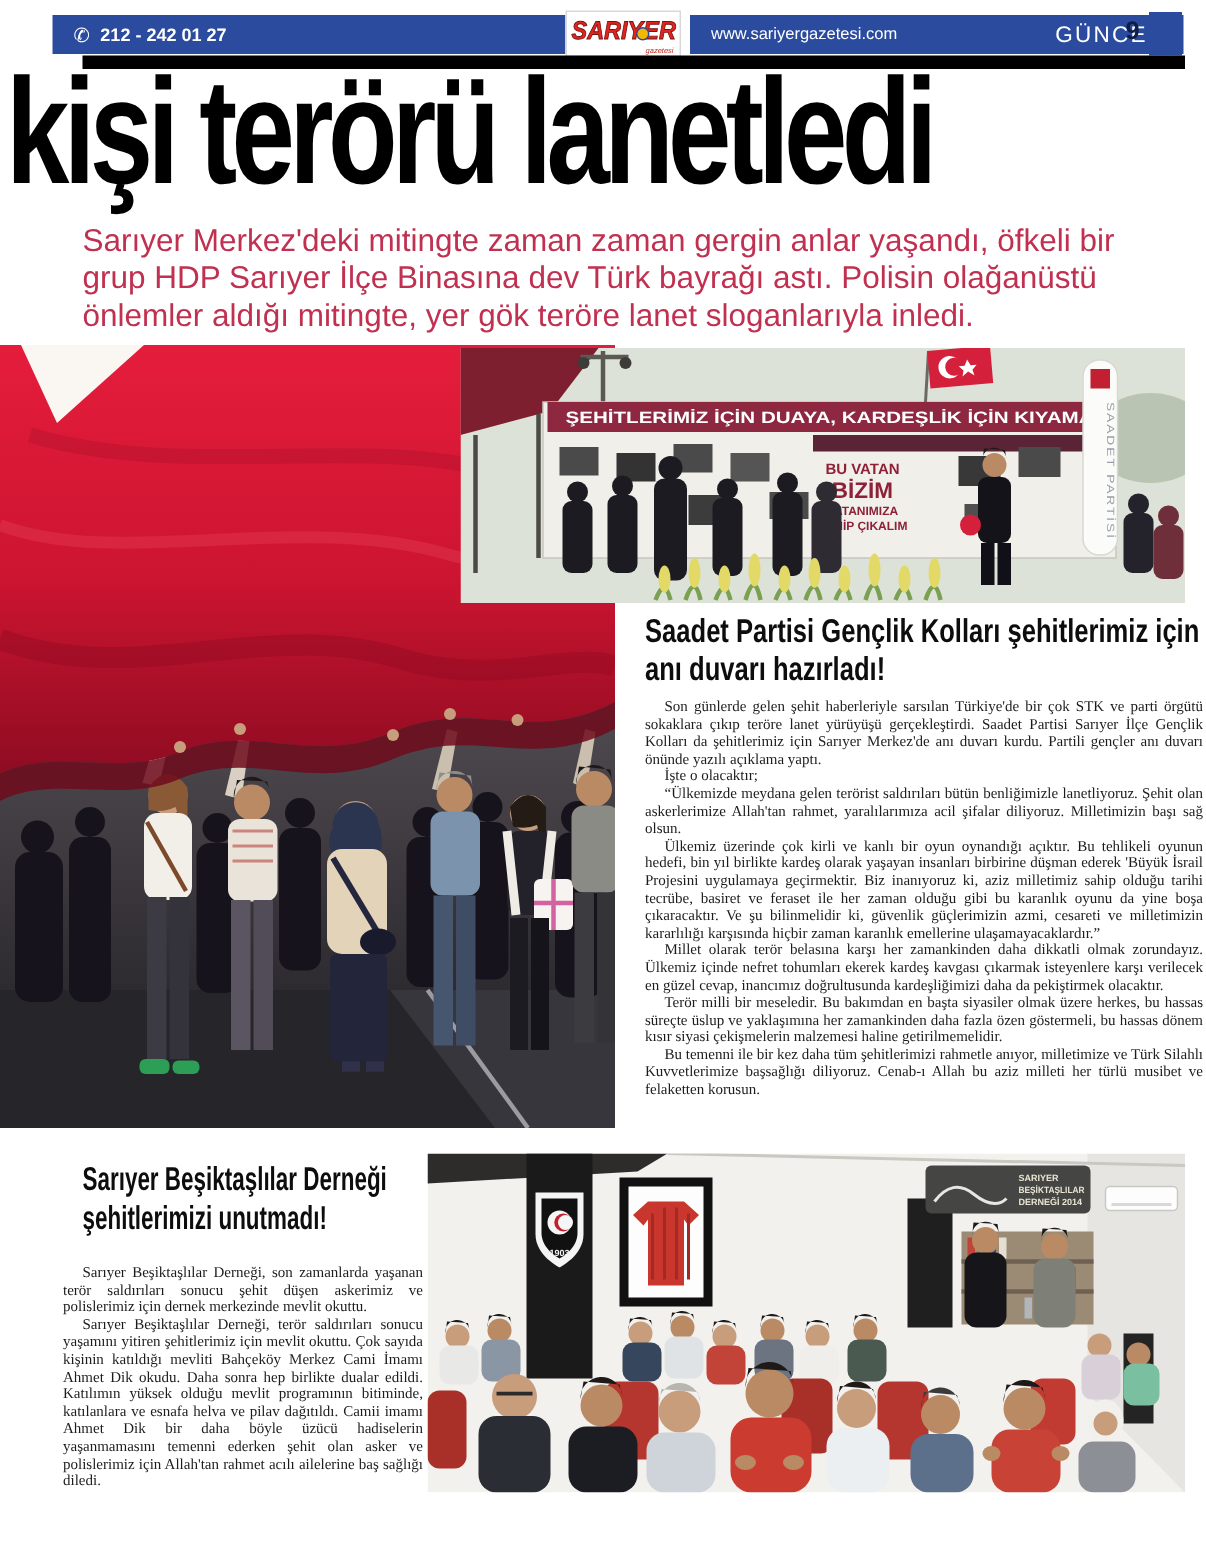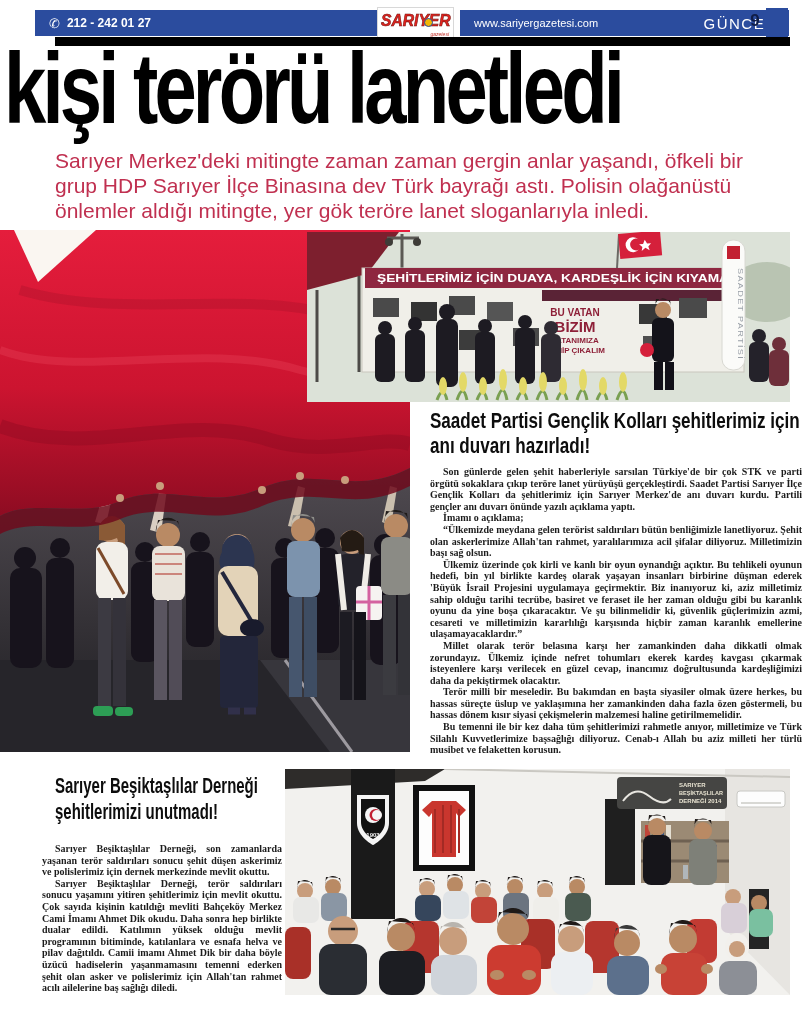--- a/index.html
+++ b/index.html
@@ -42,21 +42,21 @@
 
   
   .article{position:absolute;}
   .article h2{margin:0;}
   .article .condense{display:block;font-weight:bold;color:#0d0d0d;transform-origin:0 0;}
   .article-saadet{left:430px;top:408px;width:372px;}
   .article-saadet .condense{width:480px;font-size:22px;line-height:25px;transform:scaleX(0.775);}
   .article-besiktas{left:42px;top:773px;width:240px;}
   .article-besiktas .condense{width:358px;font-size:22px;line-height:26px;transform:scaleX(0.68);margin-left:13px;}
   .body-col{font-family:"Liberation Serif",serif;font-size:10px;line-height:11.6px;
-            text-align:justify;color:#1c1c1c;font-weight:bold;}
+            text-align:justify;color:#1c1c1c;}
   .article-saadet .body-col{margin-top:8px;width:372px;}
   .article-besiktas .body-col{margin-top:18px;width:240px;}
   .bp{margin:0;text-indent:13px;}
 
   
   .skin{fill:#c89d7c}.skin2{fill:#b98a64}.hairD{fill:#1f1a18}.sil{fill:#17131c}
 </style>
 </head>
 <body>
 
@@ -298,21 +298,21 @@
     </svg>
   </figure>
 
   <section class="article article-saadet">
     <h2>
       <span class="condense">Saadet Partisi Gençlik Kolları şehitlerimiz için anı duvarı hazırladı!</span>
     </h2>
     <div class="body-col">
 
     <p class="bp">Son günlerde gelen şehit haberleriyle sarsılan Türkiye'de bir çok STK ve parti örgütü sokaklara çıkıp teröre lanet yürüyüşü gerçekleştirdi. Saadet Partisi Sarıyer İlçe Gençlik Kolları da şehitlerimiz için Sarıyer Merkez'de anı duvarı kurdu. Partili gençler anı duvarı önünde yazılı açıklama yaptı.</p>
-        <p class="bp">İmamı o açıklama;</p>
+        <p class="bp">İşte o olacaktır;</p>
         <p class="bp">“Ülkemizde meydana gelen terörist saldırıları bütün benliğimizle lanetliyoruz. Şehit olan askerlerimize Allah'tan rahmet, yaralılarımıza acil şifalar diliyoruz. Milletimizin başı sağ olsun.</p>
         <p class="bp">Ülkemiz üzerinde çok kirli ve kanlı bir oyun oynandığı açıktır. Bu tehlikeli oyunun hedefi, bin yıl birlikte kardeş olarak yaşayan insanları birbirine düşman ederek 'Büyük İsrail Projesini uygulamaya geçirmektir. Biz inanıyoruz ki, aziz milletimiz sahip olduğu tarihi tecrübe, basiret ve feraset ile her zaman olduğu gibi bu karanlık oyunu da yine boşa çıkaracaktır. Ve şu bilinmelidir ki, güvenlik güçlerimizin azmi, cesareti ve milletimizin kararlılığı karşısında hiçbir zaman karanlık emellerine ulaşamayacaklardır.”</p>
         <p class="bp">Millet olarak terör belasına karşı her zamankinden daha dikkatli olmak zorundayız. Ülkemiz içinde nefret tohumları ekerek kardeş kavgası çıkarmak isteyenlere karşı verilecek en güzel cevap, inancımız doğrultusunda kardeşliğimizi daha da pekiştirmek olacaktır.</p>
         <p class="bp">Terör milli bir meseledir. Bu bakımdan en başta siyasiler olmak üzere herkes, bu hassas süreçte üslup ve yaklaşımına her zamankinden daha fazla özen göstermeli, bu hassas dönem kısır siyasi çekişmelerin malzemesi haline getirilmemelidir.</p>
         <p class="bp">Bu temenni ile bir kez daha tüm şehitlerimizi rahmetle anıyor, milletimize ve Türk Silahlı Kuvvetlerimize başsağlığı diliyoruz. Cenab-ı Allah bu aziz milleti her türlü musibet ve felaketten korusun.</p>
       </div>
   </section>
 
   <section class="article article-besiktas">
     <h2>

